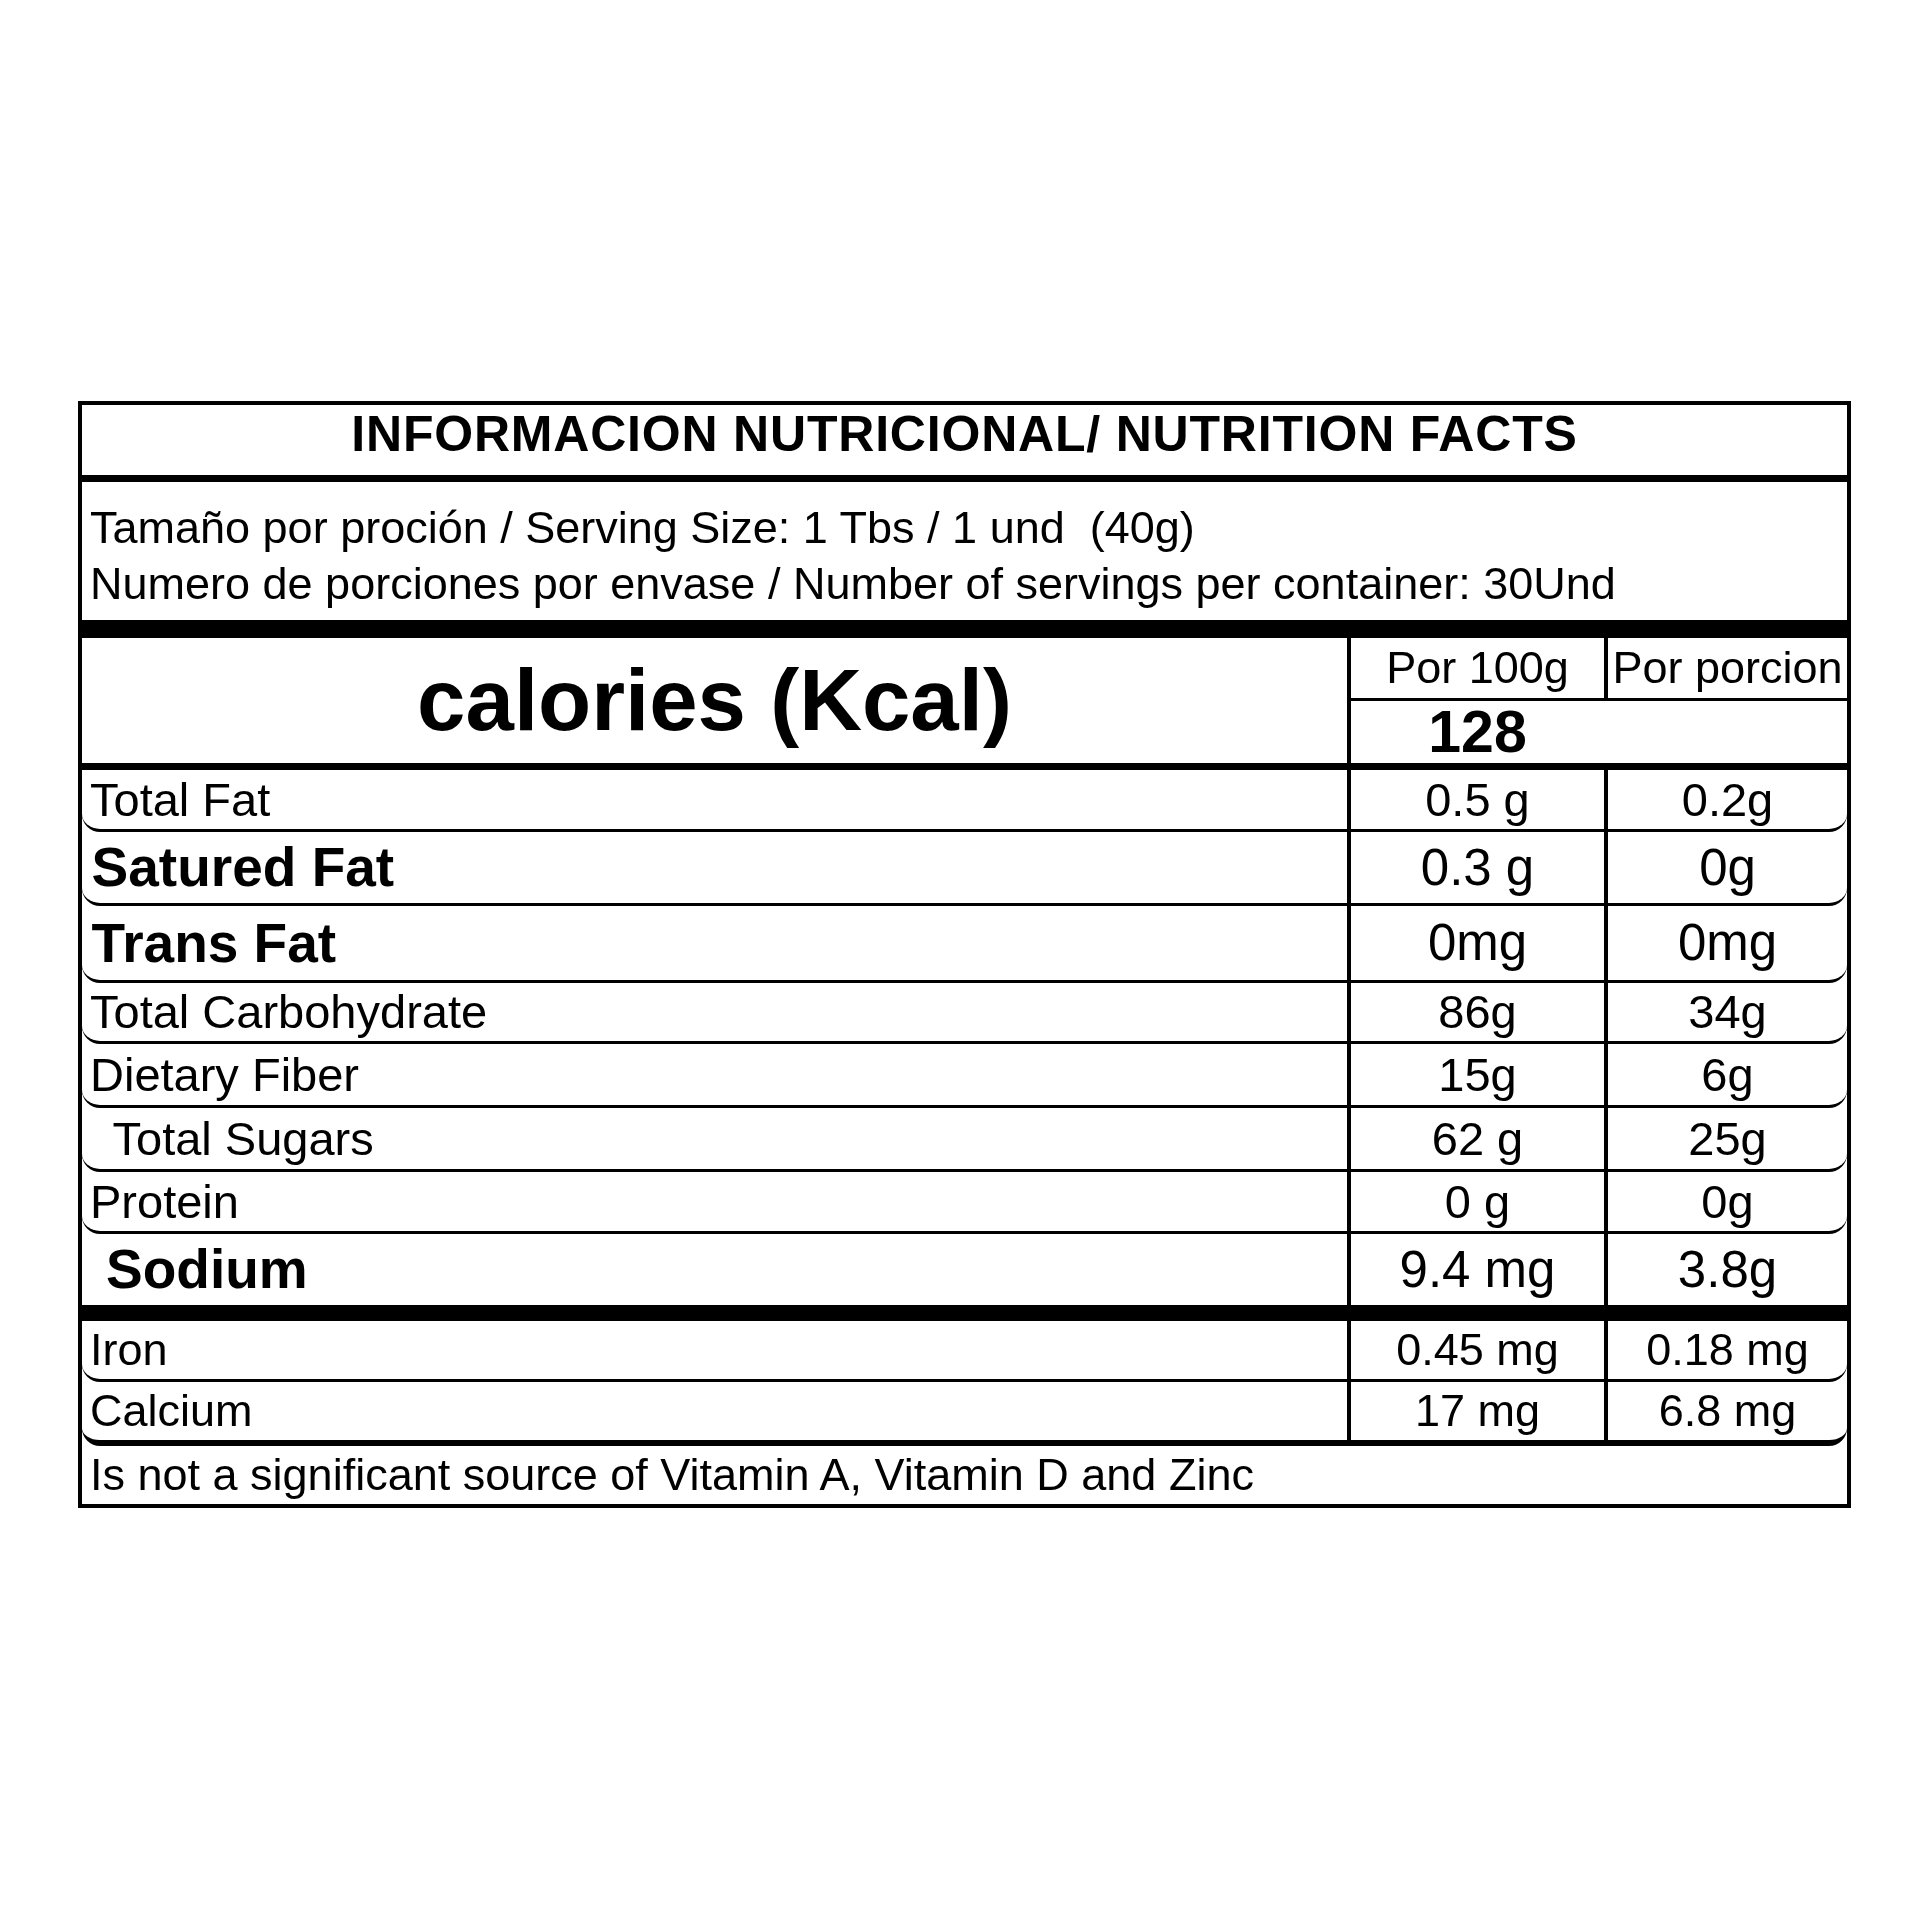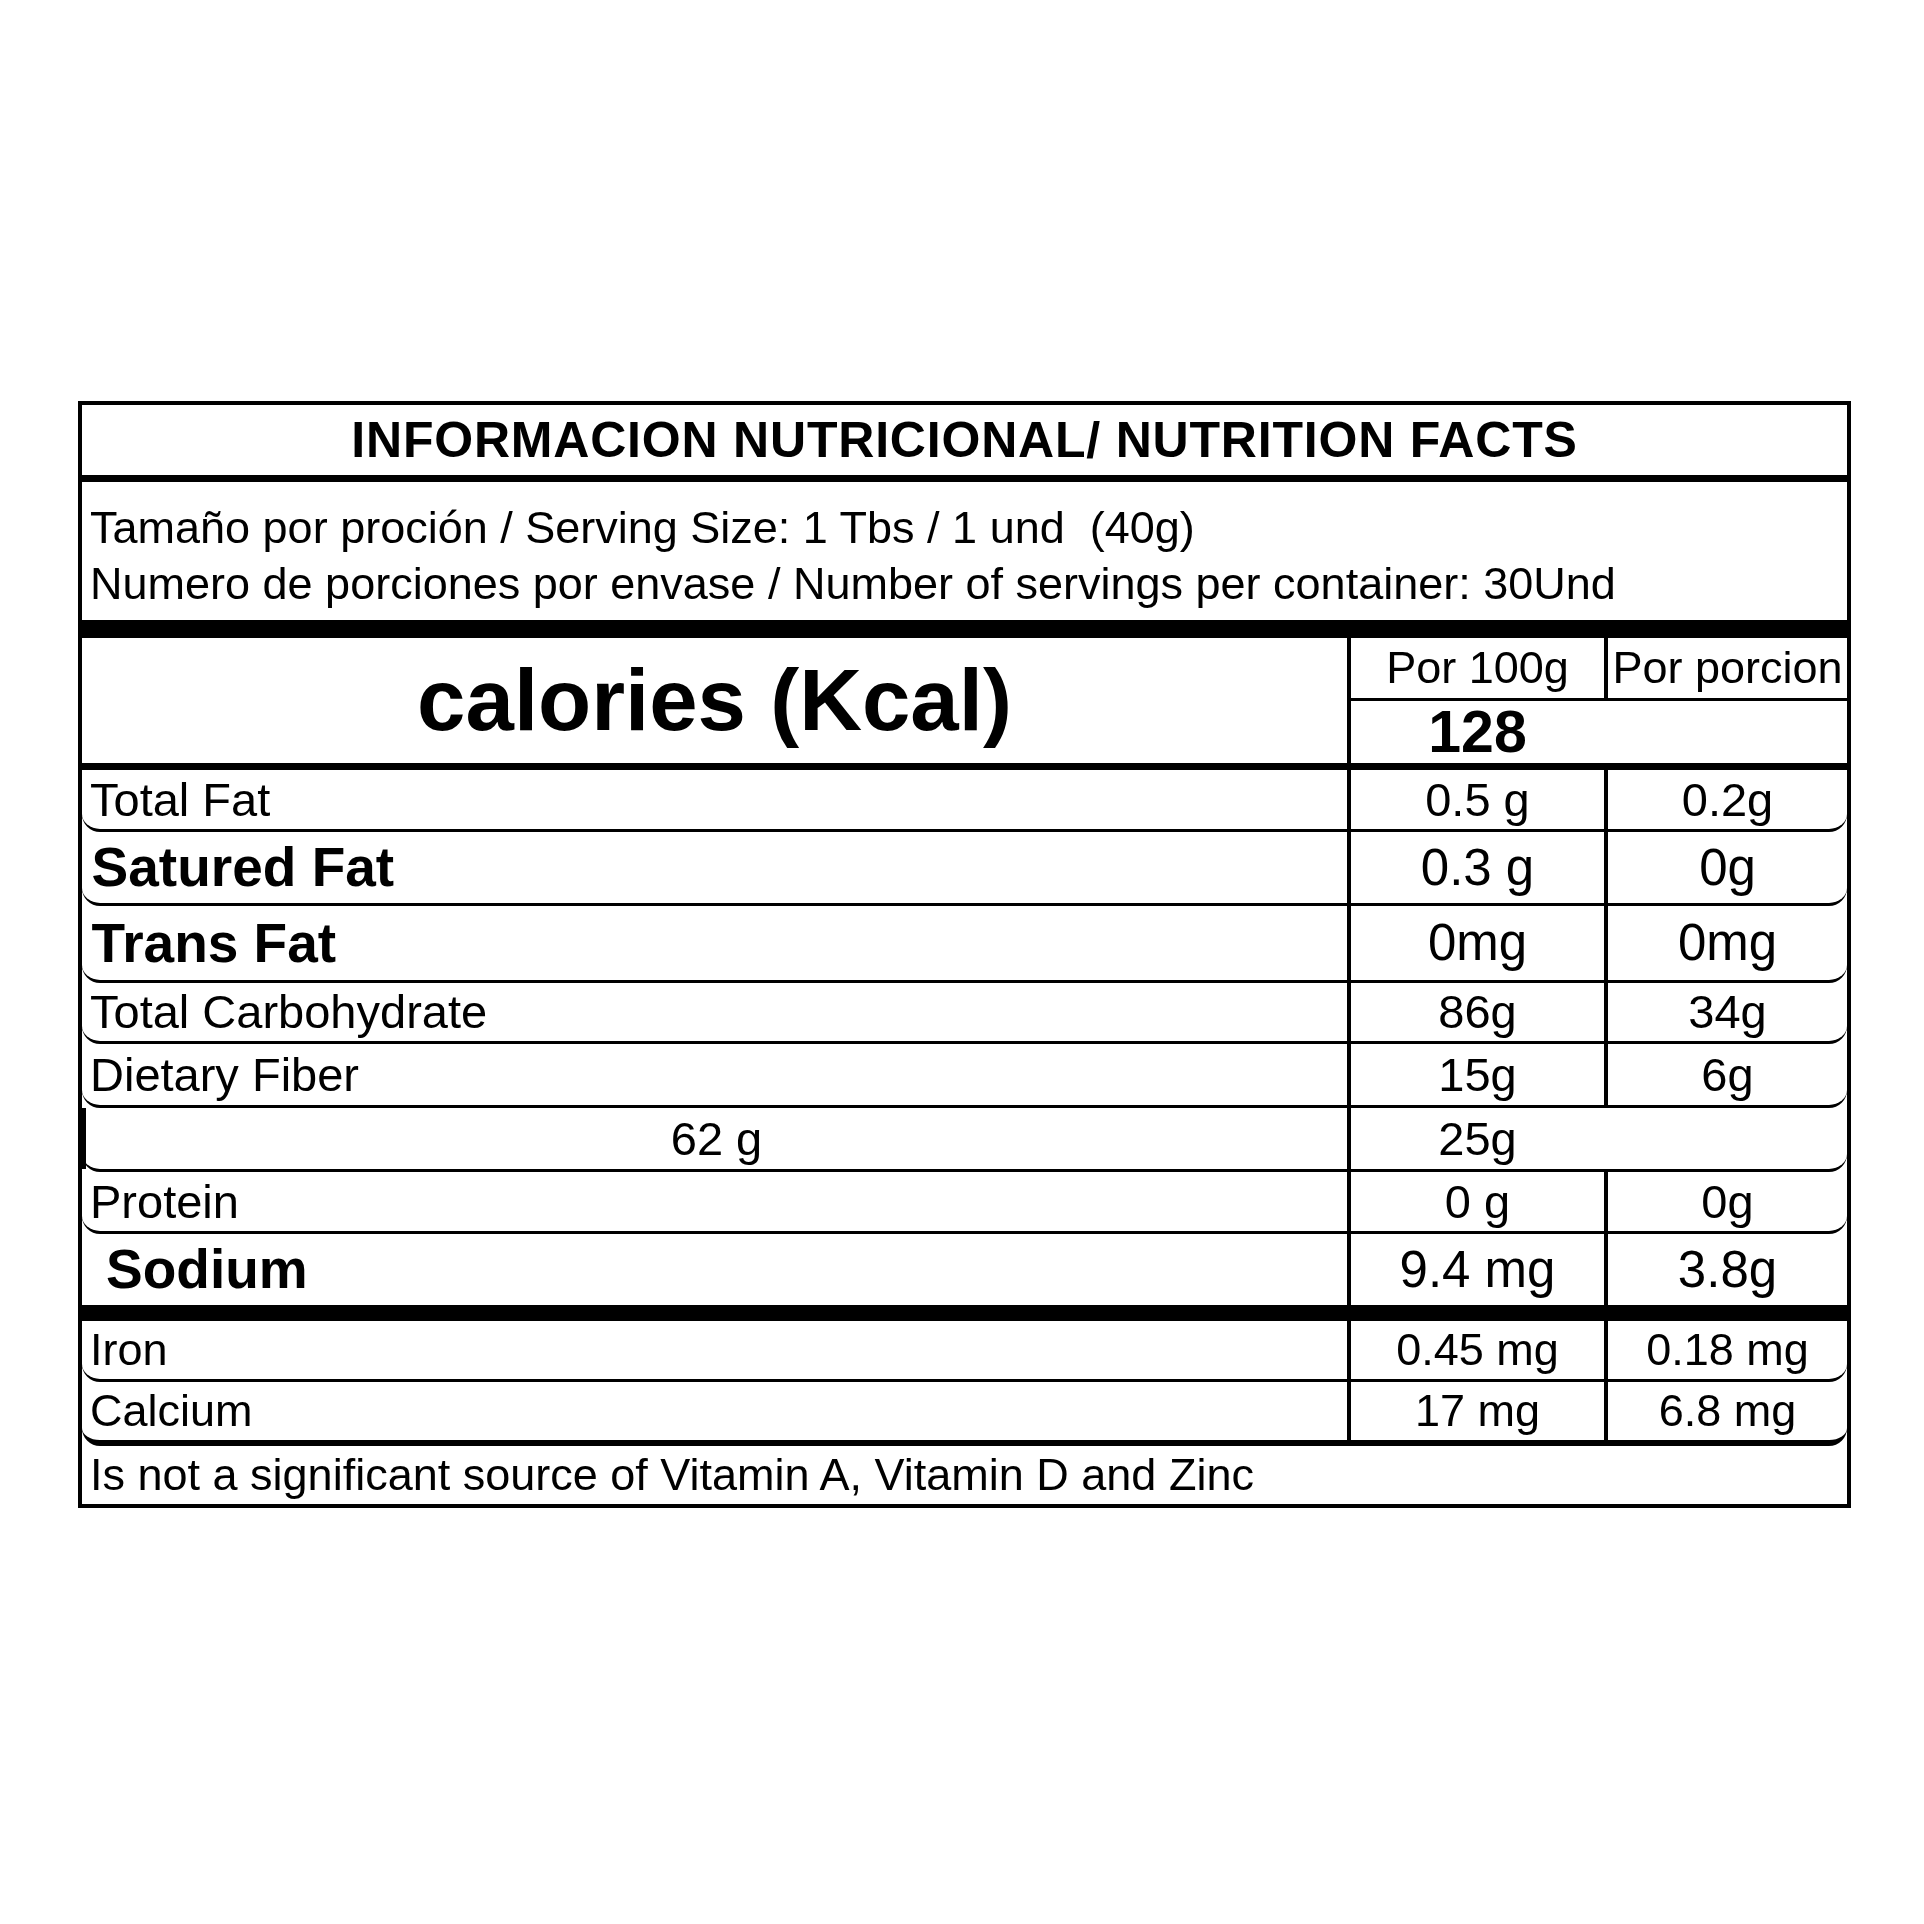--- a/index.html
+++ b/index.html
@@ -35,21 +35,21 @@
   .t-calval  { font-size: 59px;  font-weight: bold; }
   .t-reg     { font-size: 47px; }
   .t-bold    { font-size: 55px;  font-weight: bold; }
   .t-regval  { font-size: 47px; }
   .t-boldval { font-size: 51px;  font-weight: normal; }
   .t-mineral { font-size: 45px; }
   .t-foot    { font-size: 45px; }
   
   .title-row {
     height: 70px;
-    display: flex; align-items: center; justify-content: center;
+    display: flex; align-items: flex-start; justify-content: center;
     border-bottom: 7.2px solid #000;
   }
   .serving-cell { padding: 18px 0 8px 8px; }
   .bar22 { height: 17.6px; background: #000; }
   .bar20 { height: 16px; background: #000; }
   .calblock {
     display: grid;
     grid-template-columns: 1265px 257px 1fr;
     grid-template-rows: 63px 62px;
     border-bottom: 7.2px solid #000;
@@ -119,20 +119,21 @@
     <div class="cell val c3 t-regval">34g</div>
   </div>
 
   <div class="grid3 nrow" style="height:61px">
     <div class="cell lbl t-reg">Dietary Fiber</div>
     <div class="cell val c2 t-regval">15g</div>
     <div class="cell val c3 t-regval">6g</div>
   </div>
 
   <div class="grid3 nrow" style="height:61px">
+    <div class="cell lbl ind38 t-reg">Total Sugars</div>
     <div class="cell val c2 t-regval">62 g</div>
     <div class="cell val c3 t-regval">25g</div>
   </div>
 
 
   <div class="grid3 nrow" style="height:59px">
     <div class="cell lbl t-reg">Protein</div>
     <div class="cell val c2 t-regval">0 g</div>
     <div class="cell val c3 t-regval">0g</div>
   </div>

